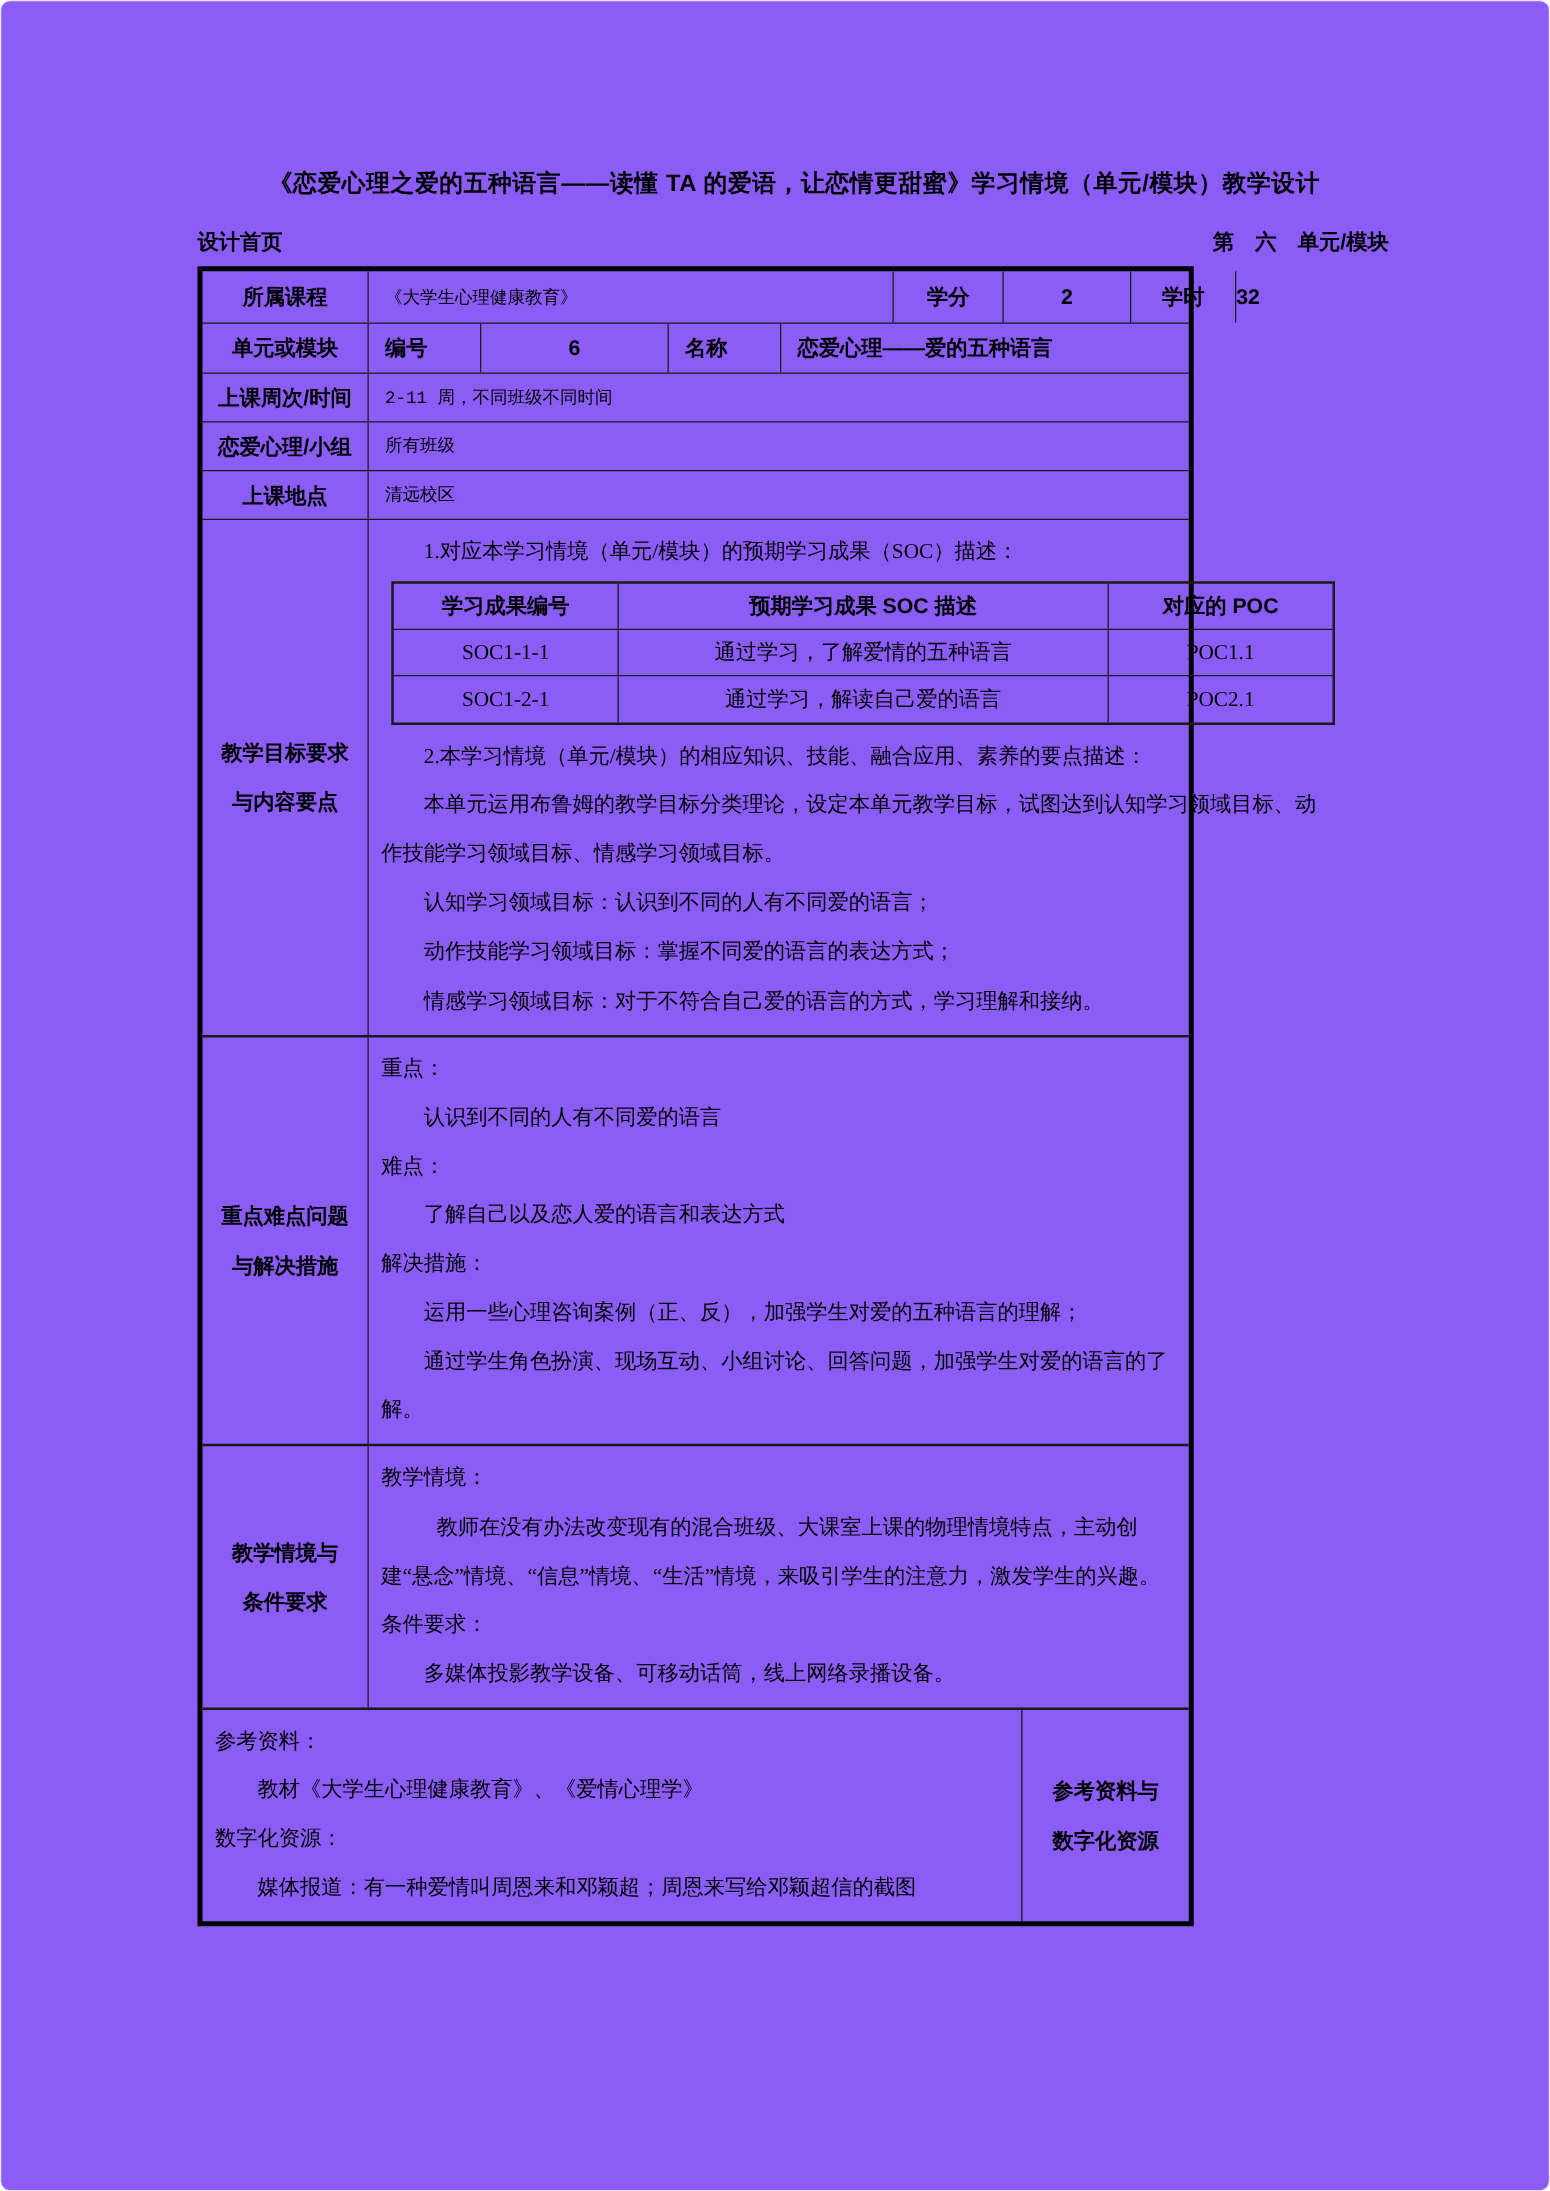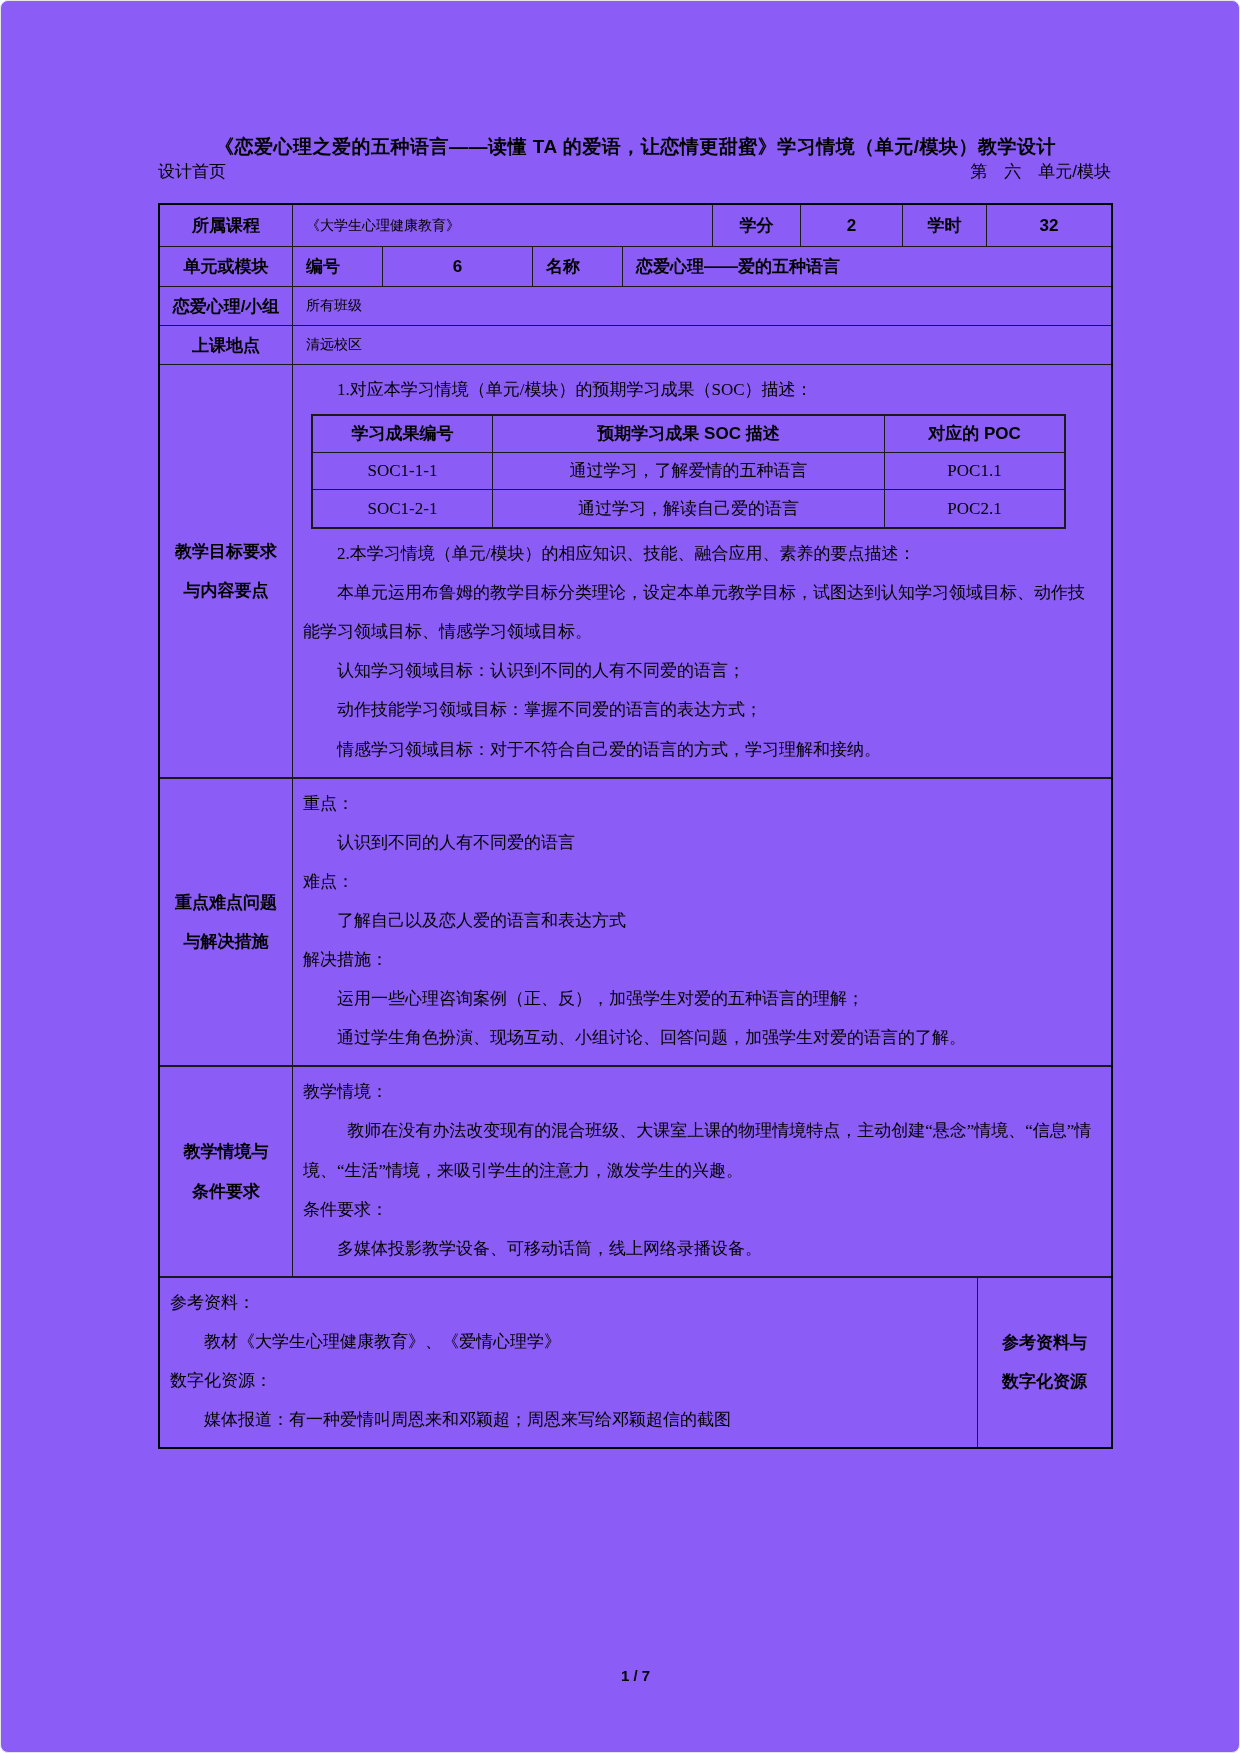--- a/index.html
+++ b/index.html
@@ -10,27 +10,27 @@
     border: 1px solid #e6e6e6; border-radius: 8px; position: relative;
   }
   .content { position: absolute; left: 157px; top: 0; width: 955px; }
 
   .doc-title {
     margin-top: 133px; text-align: center;
     font-family: "Liberation Sans", sans-serif; font-weight: bold;
     font-size: 19px; letter-spacing: 0.5px;
   }
   .sub-row {
-    display: flex; justify-content: space-between;
-    font-family: "Liberation Sans", sans-serif; font-weight: normal; font-size: 17px;
+    margin-top: 22px; display: flex; justify-content: space-between;
+    font-family: "Liberation Sans", sans-serif; font-weight: bold; font-size: 17px;
     padding-right: 2px;
   }
 
   
-  .doc-table { margin-top: 20px; border: 2px solid #000000; width: 955px; }
+  .doc-table { margin-top: 8px; border: 4px solid #000000; width: 797px; }
   .trow { display: flex; border-bottom: 1px solid #1a1a1a; }
   .trow.thick { border-bottom-width: 2px; }
   .trow:last-child { border-bottom: none; }
   .cell { border-right: 1px solid #1a1a1a; display: flex; align-items: center; }
   .cell:last-child { border-right: none; }
 
   .lbl {
     font-family: "Liberation Sans", sans-serif; font-weight: bold; font-size: 17px;
     justify-content: center; text-align: center;
   }
@@ -103,20 +103,24 @@
       </div>
 
       <div class="trow r2">
         <div class="cell lbl w-label">单元或模块</div>
         <div class="cell lbl left w-no">编号</div>
         <div class="cell lbl w-noval">6</div>
         <div class="cell lbl left w-name">名称</div>
         <div class="cell lbl left fill">恋爱心理——爱的五种语言</div>
       </div>
 
+      <div class="trow r3">
+        <div class="cell lbl w-label">上课周次/时间</div>
+        <div class="cell val left fill">2-11 周，不同班级不同时间</div>
+      </div>
 
       <div class="trow r4">
         <div class="cell lbl w-label">恋爱心理/小组</div>
         <div class="cell val left fill">所有班级</div>
       </div>
 
       <div class="trow r5">
         <div class="cell lbl w-label">上课地点</div>
         <div class="cell val left fill">清远校区</div>
       </div>

